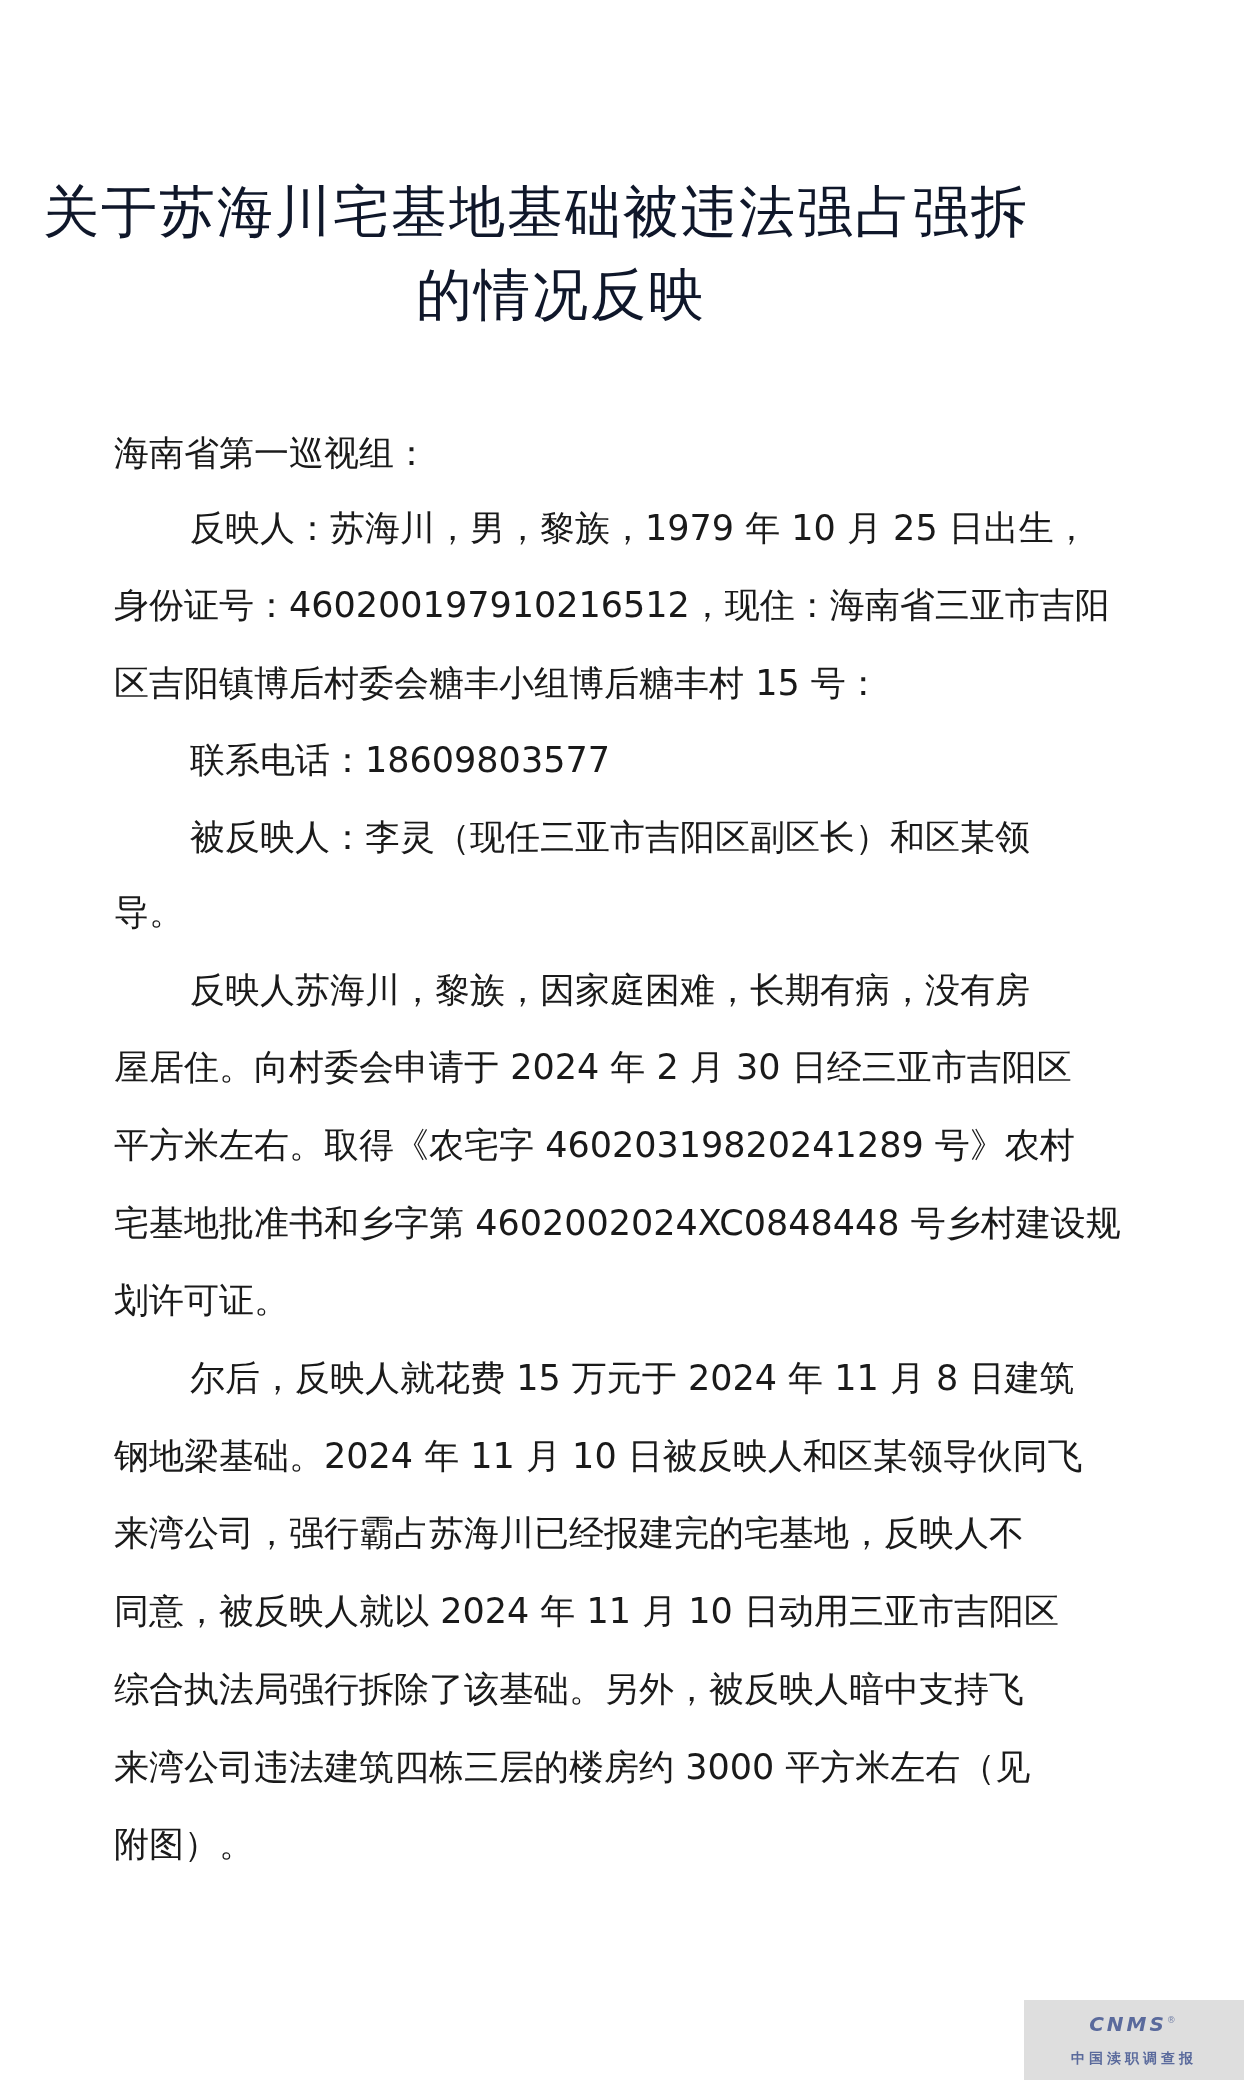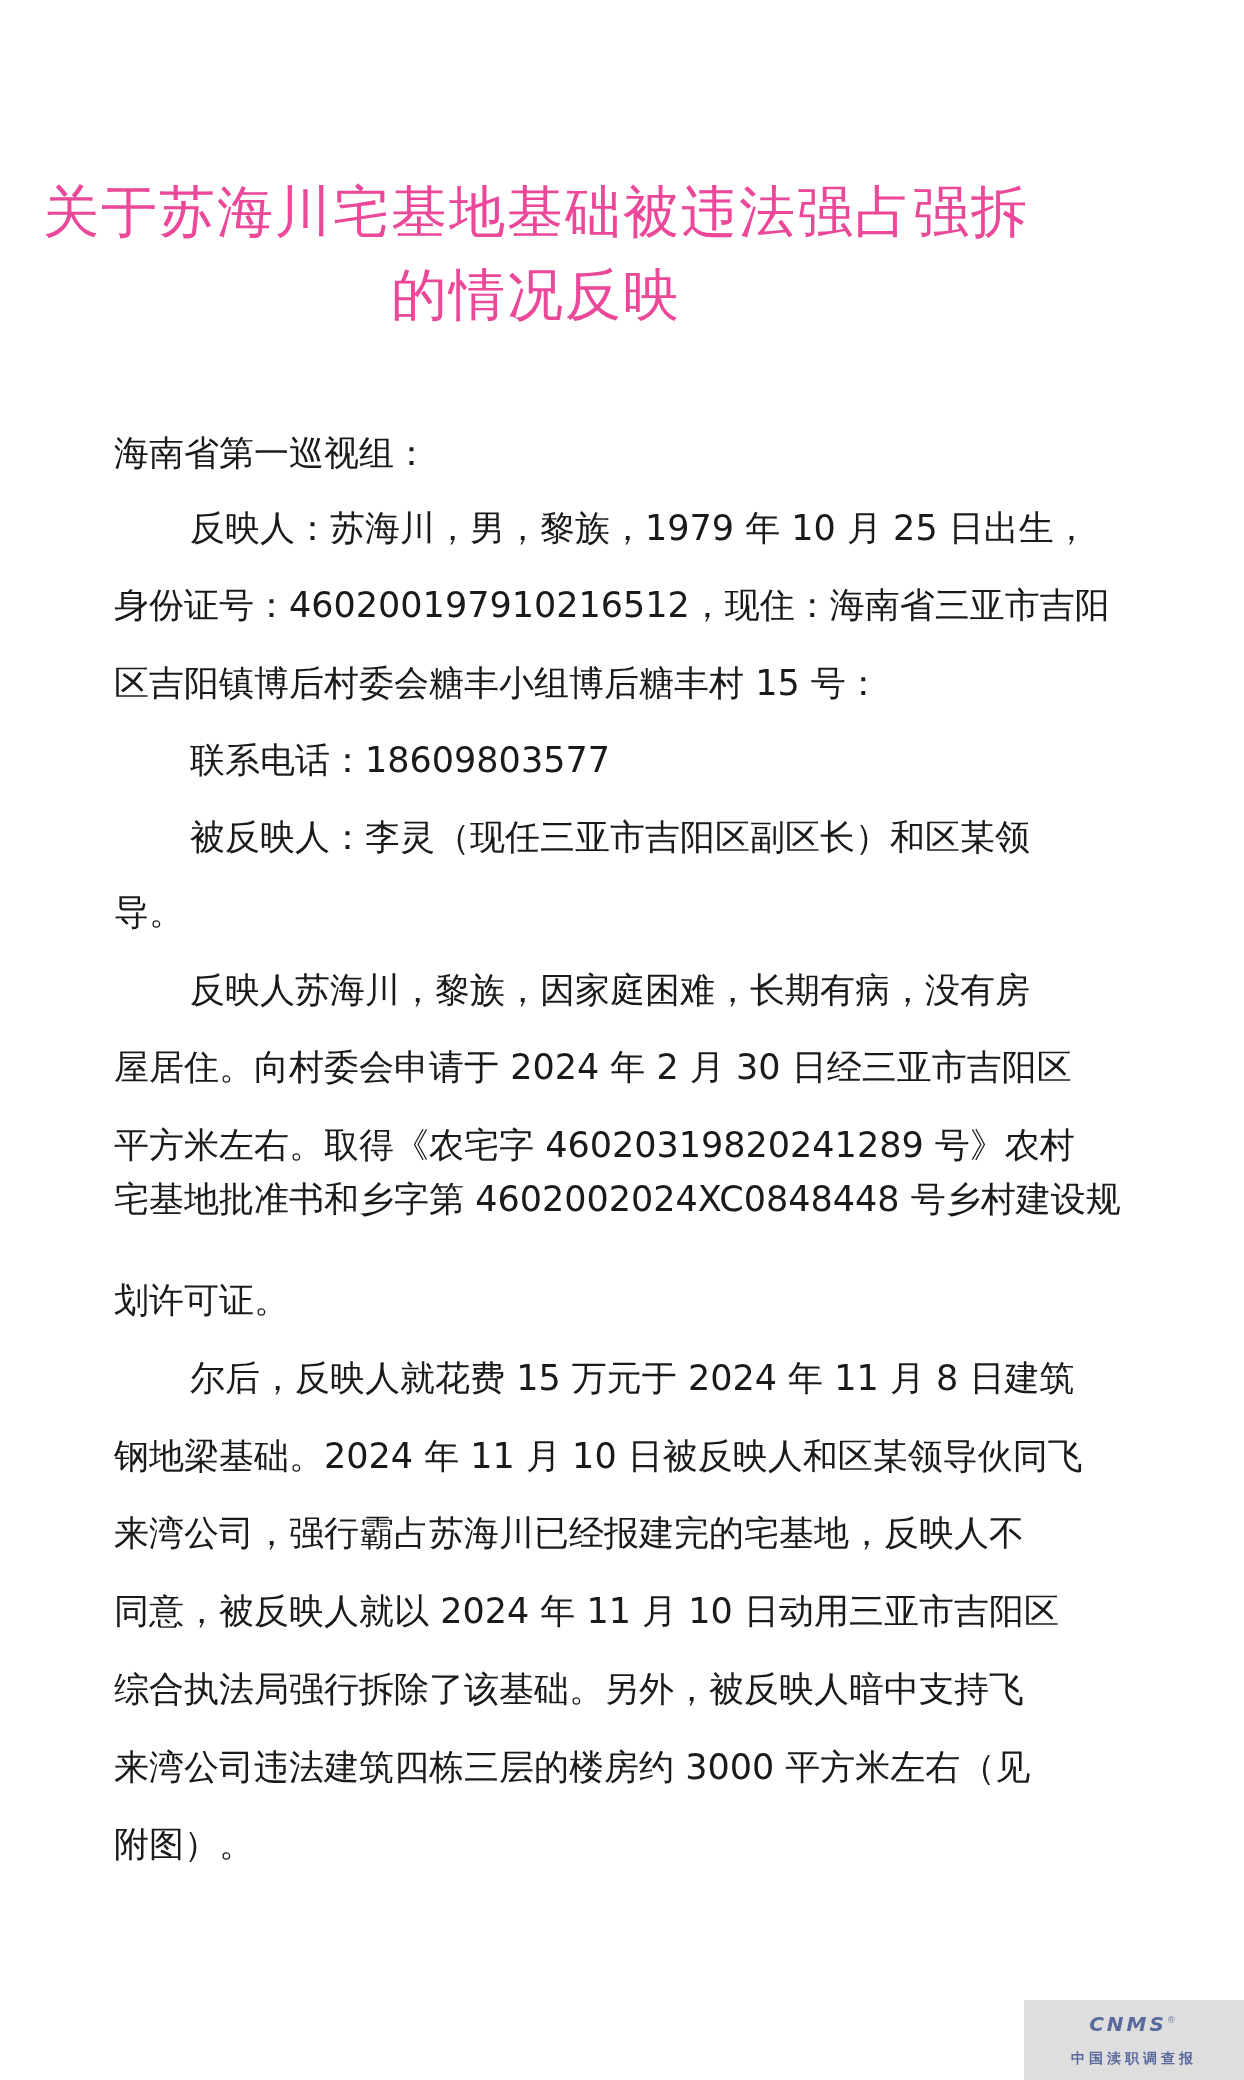--- a/index.html
+++ b/index.html
@@ -14,24 +14,24 @@
   }
   .title {
     position: absolute;
     left: 0;
     width: 1072px;
     text-align: center;
     font-family: "DejaVu Serif", "Liberation Serif", serif;
     font-size: 56px;
     line-height: 80px;
     letter-spacing: 2px;
-    color: #ec4899;
+    color: #0f172a;
   }
   .title-l1 { top: 172px; }
-  .title-l2 { top: 255px; }
+  .title-l2 { top: 255px; margin-left: 25px; }
   .line {
     position: absolute;
     left: 114px;
     white-space: nowrap;
     font-family: "DejaVu Sans", "Liberation Sans", sans-serif;
     font-size: 35px;
     line-height: 50px;
     color: #1a1a1a;
   }
   .indent { left: 190px; }
@@ -88,21 +88,21 @@
   <div class="line" style="top:658px;">区吉阳镇博后村委会糖丰小组博后糖丰村 15 号：</div>
 
   <div class="line indent" style="top:735px;">联系电话：18609803577</div>
 
   <div class="line indent" style="top:812px;">被反映人：李灵（现任三亚市吉阳区副区长）和区某领</div>
   <div class="line" style="top:887px;">导。</div>
 
   <div class="line indent" style="top:965px;">反映人苏海川，黎族，因家庭困难，长期有病，没有房</div>
   <div class="line" style="top:1042px;">屋居住。向村委会申请于 2024 年 2 月 30 日经三亚市吉阳区</div>
   <div class="line" style="top:1120px;">平方米左右。取得《农宅字 46020319820241289 号》农村</div>
-  <div class="line" style="top:1174px;text-align:right;">宅基地批准书和乡字第 4602002024XC0848448 号乡村建设规</div>
+  <div class="line" style="top:1198px;text-align:right;">宅基地批准书和乡字第 4602002024XC0848448 号乡村建设规</div>
   <div class="line" style="top:1275px;">划许可证。</div>
 
   <div class="line indent" style="top:1353px;">尔后，反映人就花费 15 万元于 2024 年 11 月 8 日建筑</div>
   <div class="line" style="top:1431px;">钢地梁基础。2024 年 11 月 10 日被反映人和区某领导伙同飞</div>
   <div class="line" style="top:1508px;">来湾公司，强行霸占苏海川已经报建完的宅基地，反映人不</div>
   <div class="line" style="top:1586px;">同意，被反映人就以 2024 年 11 月 10 日动用三亚市吉阳区</div>
   <div class="line" style="top:1664px;">综合执法局强行拆除了该基础。另外，被反映人暗中支持飞</div>
   <div class="line" style="top:1742px;">来湾公司违法建筑四栋三层的楼房约 3000 平方米左右（见</div>
   <div class="line" style="top:1819px;">附图）。</div>
 

